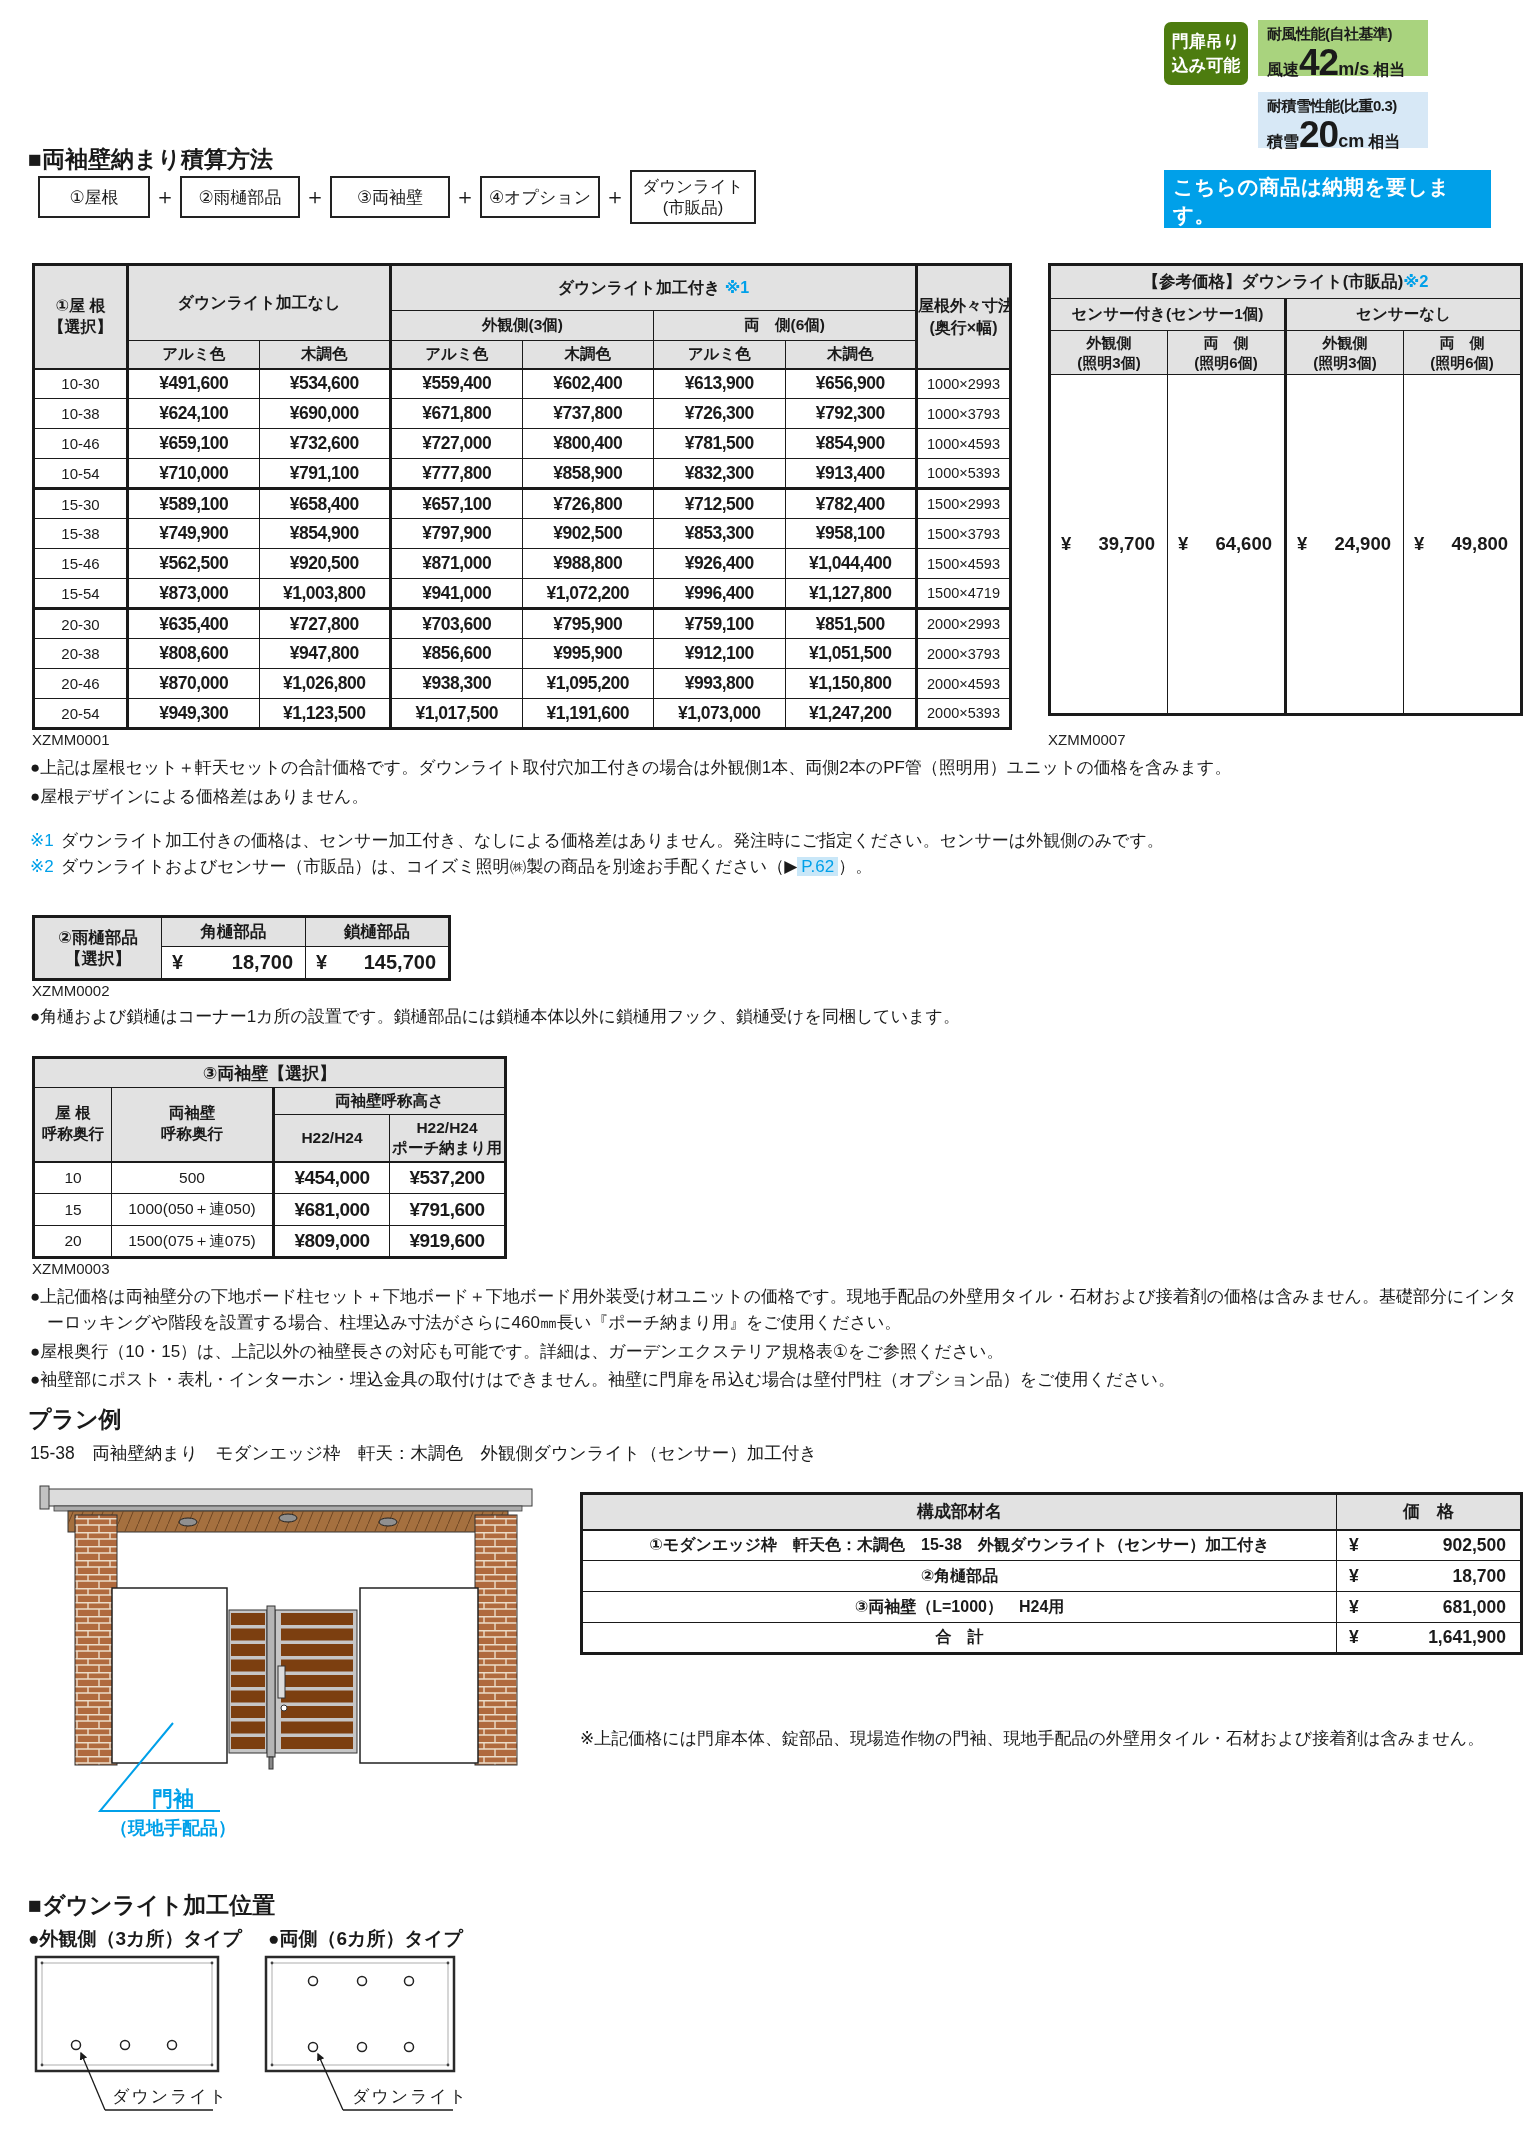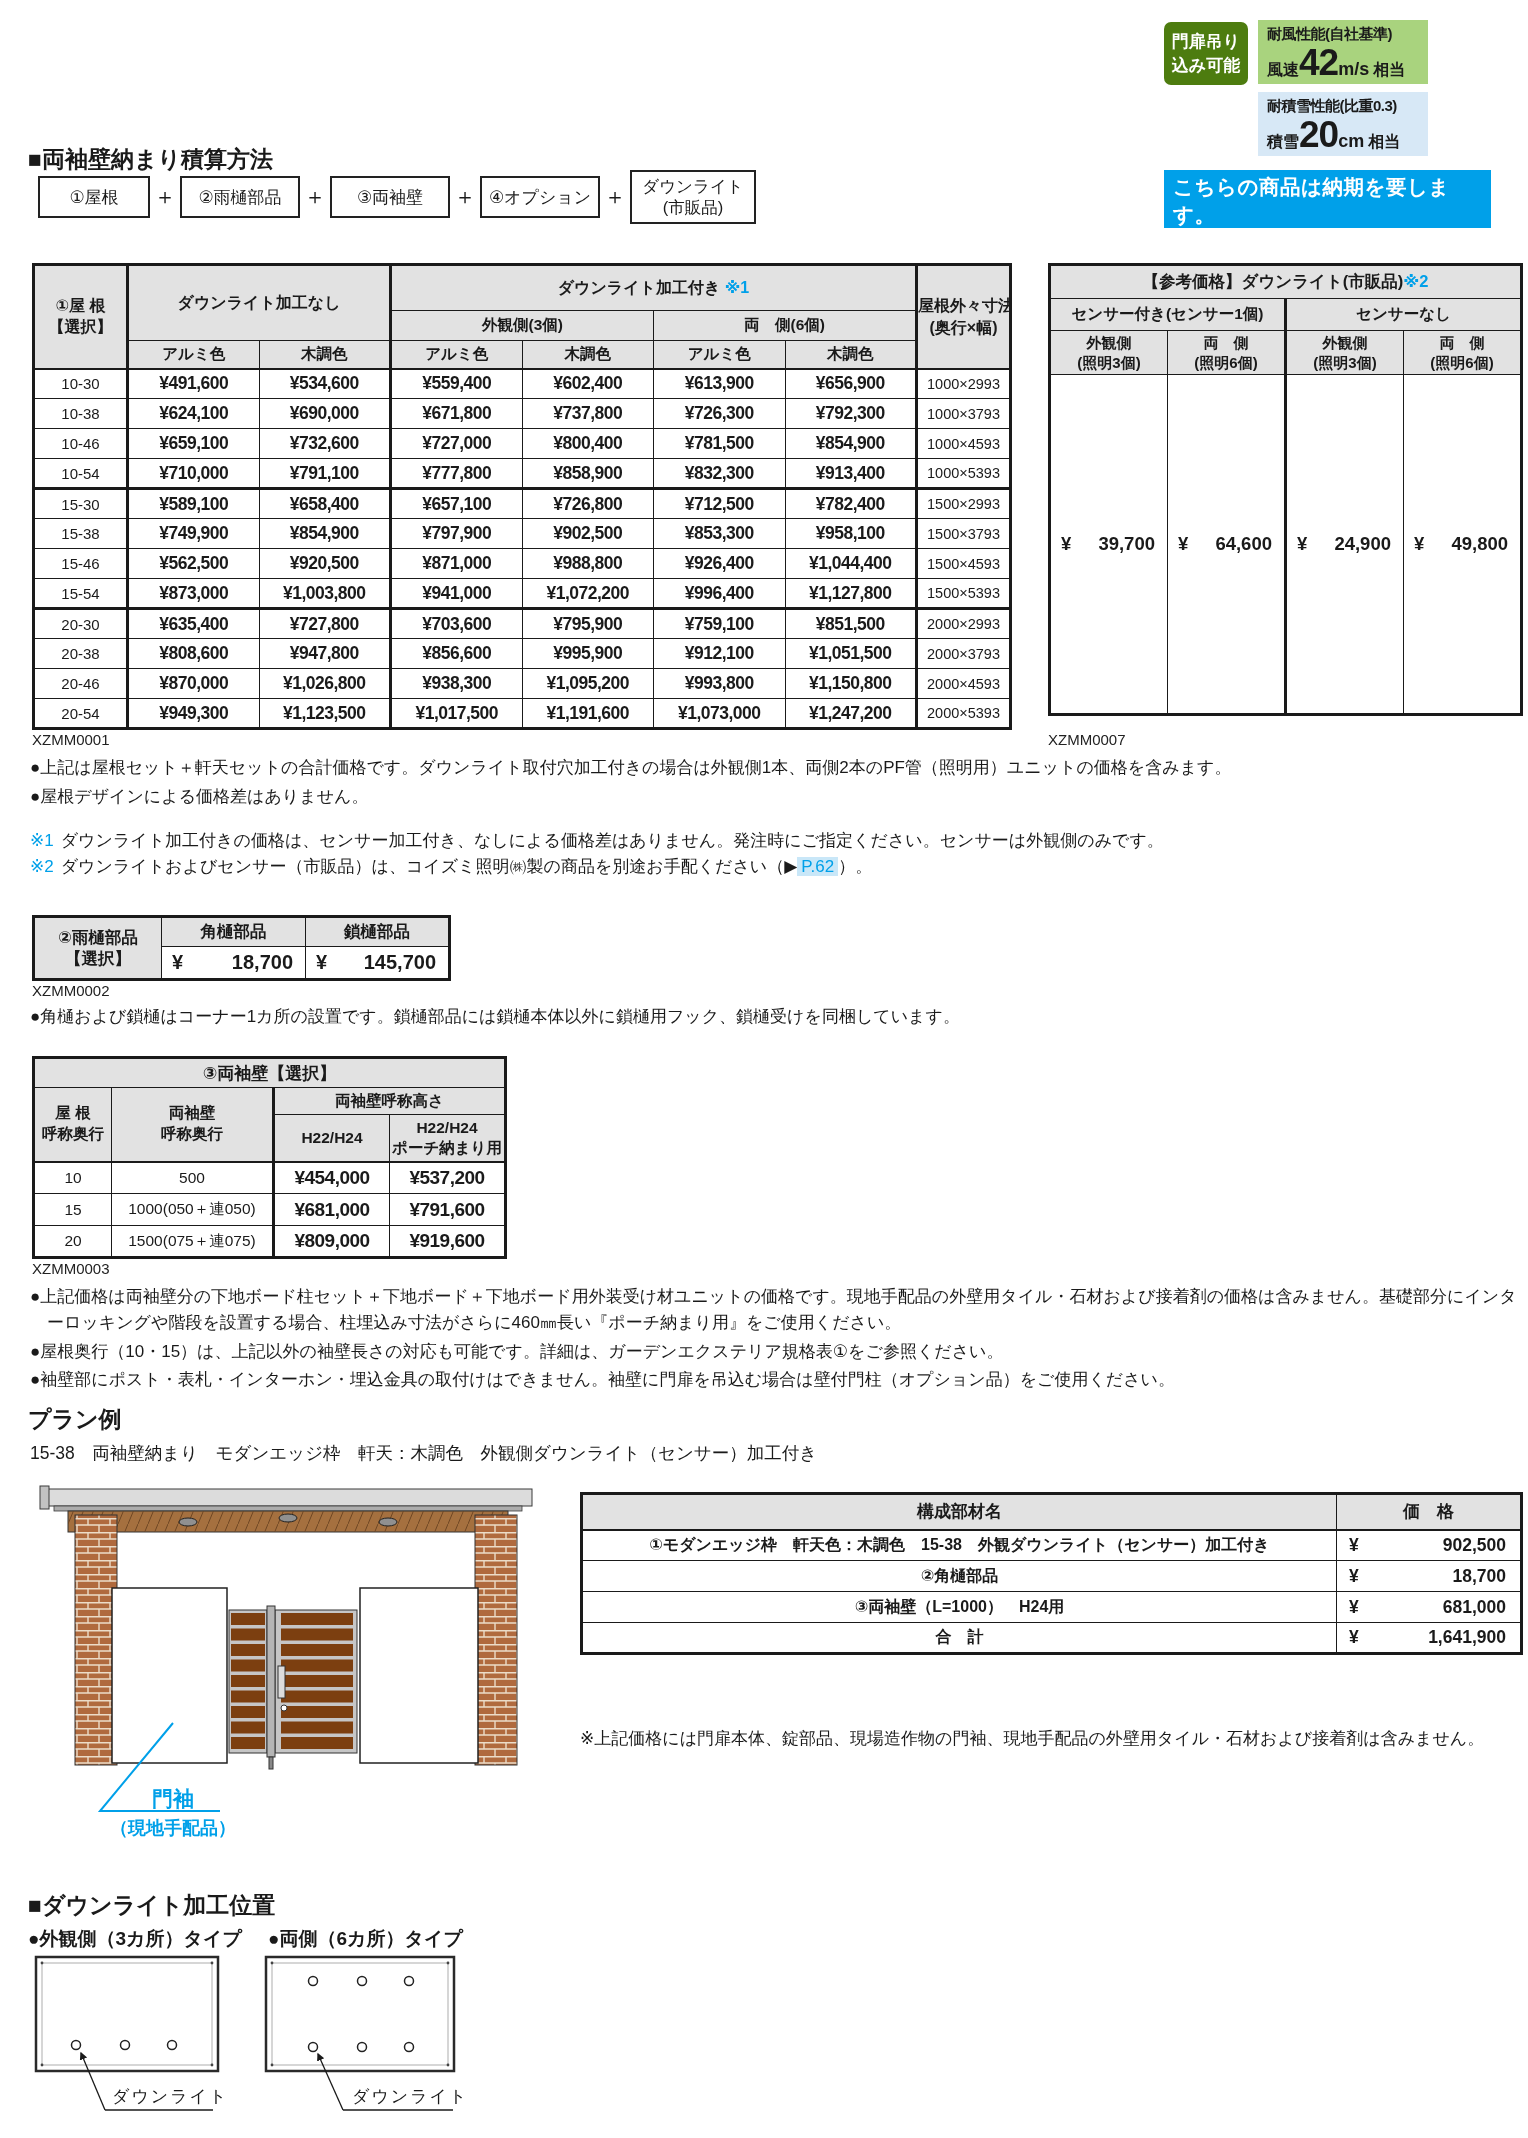--- a/index.html
+++ b/index.html
@@ -4,21 +4,21 @@
 <style>
   * { margin:0; padding:0; box-sizing:border-box; }
   html,body { background:#ffffff; }
   body { font-family:"Liberation Sans","DejaVu Sans",sans-serif; color:#1a1a1a; }
   #page { position:relative; width:1528px; height:2138px; background:#fff; overflow:hidden; }
 
   
   .badge-gate { position:absolute; left:1164px; top:22px; width:84px; height:63px;
     background:#4d7c0f; border-radius:7px; color:#fff; font-weight:bold; font-size:17px;
     line-height:1.38; text-align:center; display:flex; flex-direction:column; justify-content:center; }
-  .perf-badge { position:absolute; width:170px; height:64px; padding:5px 9px 4px 9px; }
+  .perf-badge { position:absolute; width:170px; height:56px; padding:5px 9px 4px 9px; }
   #badge-wind { left:1258px; top:20px; background:#a9d37e; }
   #badge-snow { left:1258px; top:92px; background:#d7e8f6; }
   .perf-title { font-size:15px; font-weight:bold; letter-spacing:-0.5px; }
   .perf-main { display:flex; align-items:baseline; margin-top:1px; }
   .perf-prefix { font-size:16px; font-weight:bold; }
   .perf-value { font-size:37px; font-weight:bold; line-height:0.95; letter-spacing:-1px; }
   .perf-unit { font-size:18px; font-weight:bold; }
   .perf-suffix { font-size:16px; font-weight:bold; margin-left:4px; }
   #notice { position:absolute; left:1164px; top:170px; width:327px; height:58px;
     background:#00a0e9; color:#fff; font-weight:bold; font-size:20.5px; line-height:1.35;
@@ -296,21 +296,21 @@
           <td>1500×4593</td>
         </tr>
         <tr>
           <td>15-54</td>
           <td>¥873,000</td>
           <td>¥1,003,800</td>
           <td>¥941,000</td>
           <td>¥1,072,200</td>
           <td>¥996,400</td>
           <td>¥1,127,800</td>
-          <td>1500×5393</td>
+          <td>1500×4719</td>
         </tr>
         <tr>
           <td>20-30</td>
           <td>¥635,400</td>
           <td>¥727,800</td>
           <td>¥703,600</td>
           <td>¥795,900</td>
           <td>¥759,100</td>
           <td>¥851,500</td>
           <td>2000×2993</td>

